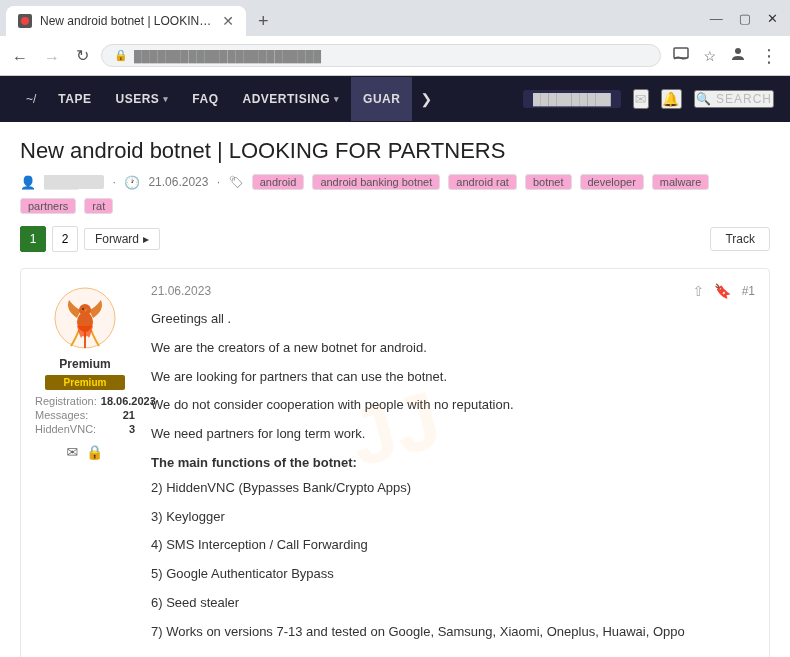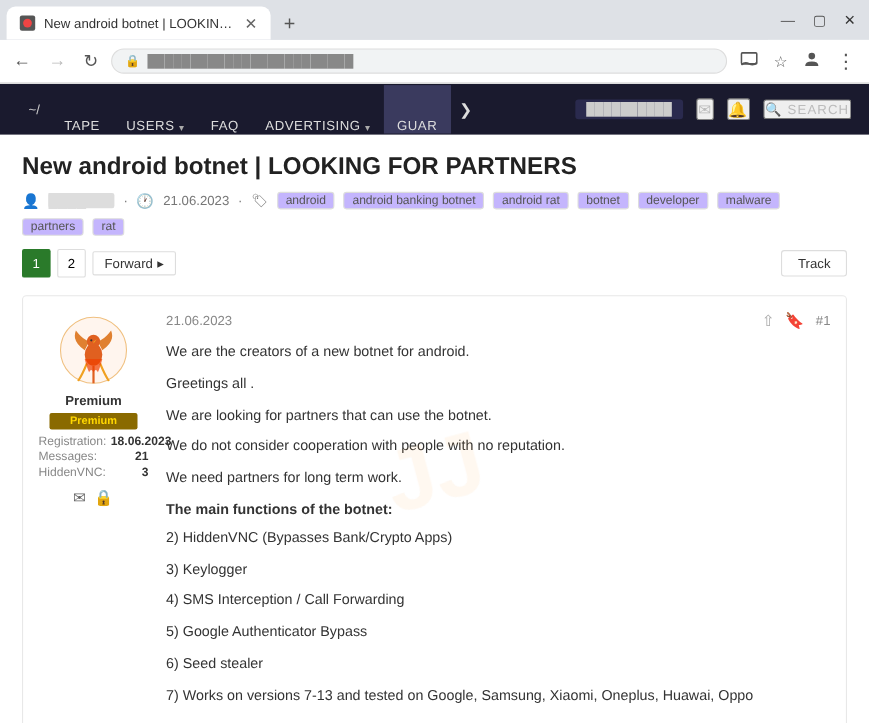--- a/index.html
+++ b/index.html
@@ -22,37 +22,37 @@
     .address-text { color: #333; font-size: 12px; }
     .browser-actions { display: flex; align-items: center; gap: 6px; }
     .browser-action-btn { background: none; border: none; cursor: pointer; color: #555; font-size: 14px; padding: 2px 4px; }
 
     
     .site-wrapper { background: #fff; height: calc(657px - 76px); overflow-y: auto; }
 
     
     .site-nav { background: #1a1a2e; display: flex; align-items: center; padding: 0 16px; height: 46px; gap: 0; }
     .nav-home { color: #ccc; font-size: 12px; padding: 0 10px; }
-    .nav-item { color: #ddd; font-size: 12px; font-weight: normal; padding: 0 12px; cursor: pointer; letter-spacing: 0.5px; display: flex; align-items: flex-end; gap: 4px; height: 44px; }
+    .nav-item { color: #ddd; font-size: 12px; font-weight: bold; padding: 0 12px; cursor: pointer; letter-spacing: 0.5px; display: flex; align-items: center; gap: 4px; height: 44px; }
     .nav-chevron { font-size: 9px; color: #aaa; }
     .nav-more { color: #ddd; font-size: 14px; padding: 0 8px; cursor: pointer; }
     .nav-spacer { flex: 1; }
     .nav-right { display: flex; align-items: center; gap: 12px; }
     .nav-username { background: #2a2a4e; color: #ccc; font-size: 11px; padding: 3px 10px; border-radius: 3px; }
     .nav-icon-btn { color: #bbb; font-size: 14px; cursor: pointer; }
     .nav-search { color: #bbb; font-size: 12px; letter-spacing: 1px; cursor: pointer; display: flex; align-items: center; gap: 4px; }
 
     
     .content-area { padding: 16px 20px; }
-    .post-title { font-size: 22px; font-weight: bold; color: #222; margin-bottom: 10px; }
+    .post-title { font-size: 22px; font-weight: normal; color: #222; margin-bottom: 10px; }
     .post-meta { display: flex; align-items: center; gap: 8px; color: #777; font-size: 12px; margin-bottom: 12px; flex-wrap: wrap; }
     .meta-icon { font-size: 13px; }
     .meta-date { color: #777; }
     .tag-label-icon { font-size: 12px; }
-    .tag { background: #c4b5fd; border: 1px solid #ddd; border-radius: 3px; padding: 1px 7px; font-size: 11px; color: #555; cursor: pointer; }
+    .tag { background: #f9a8d4; border: 1px solid #ddd; border-radius: 3px; padding: 1px 7px; font-size: 11px; color: #555; cursor: pointer; }
 
     
     .post-nav { display: flex; align-items: center; gap: 6px; margin-bottom: 16px; }
     .page-btn { width: 26px; height: 26px; display: flex; align-items: center; justify-content: center; font-size: 12px; border: 1px solid #ddd; cursor: pointer; border-radius: 2px; }
     .page-btn.active { background: #2a7a2a; color: #fff; border-color: #2a7a2a; }
     .forward-btn { display: flex; align-items: flex-start; gap: 4px; background: none; border: 1px solid #ddd; border-radius: 2px; padding: 3px 10px; font-size: 12px; cursor: pointer; color: #333; }
     .track-btn { margin-left: auto; background: none; border: 1px solid #ddd; border-radius: 3px; padding: 4px 14px; font-size: 12px; cursor: pointer; color: #333; }
 
     
     .post-container { display: flex; gap: 16px; border: 1px solid #e8e8e8; border-radius: 4px; padding: 14px; margin-bottom: 16px; background: #fff; }
@@ -257,22 +257,22 @@
       <div class="post-content">
         <div class="post-header">
           <span class="post-date">21.06.2023</span>
           <div class="post-actions">
             <span>⇧</span>
             <span>🔖</span>
             <span class="post-num">#1</span>
           </div>
         </div>
         <div class="post-body">
+          <p>Greetings all .</p>
           <p>We are the creators of a new botnet for android.</p>
-          <p>Greetings all .</p>
           <p>We are looking for partners that can use the botnet.</p>
           <p>We do not consider cooperation with people with no reputation.</p>
           <p>We need partners for long term work.</p>
           <p class="section-title">The main functions of the botnet:</p>
           <p>2) HiddenVNC (Bypasses Bank/Crypto Apps)</p>
           <p>3) Keylogger</p>
           <p>4) SMS Interception / Call Forwarding</p>
           <p>5) Google Authenticator Bypass</p>
           <p>6) Seed stealer</p>
           <p>7) Works on versions 7-13 and tested on Google, Samsung, Xiaomi, Oneplus, Huawai, Oppo</p>

